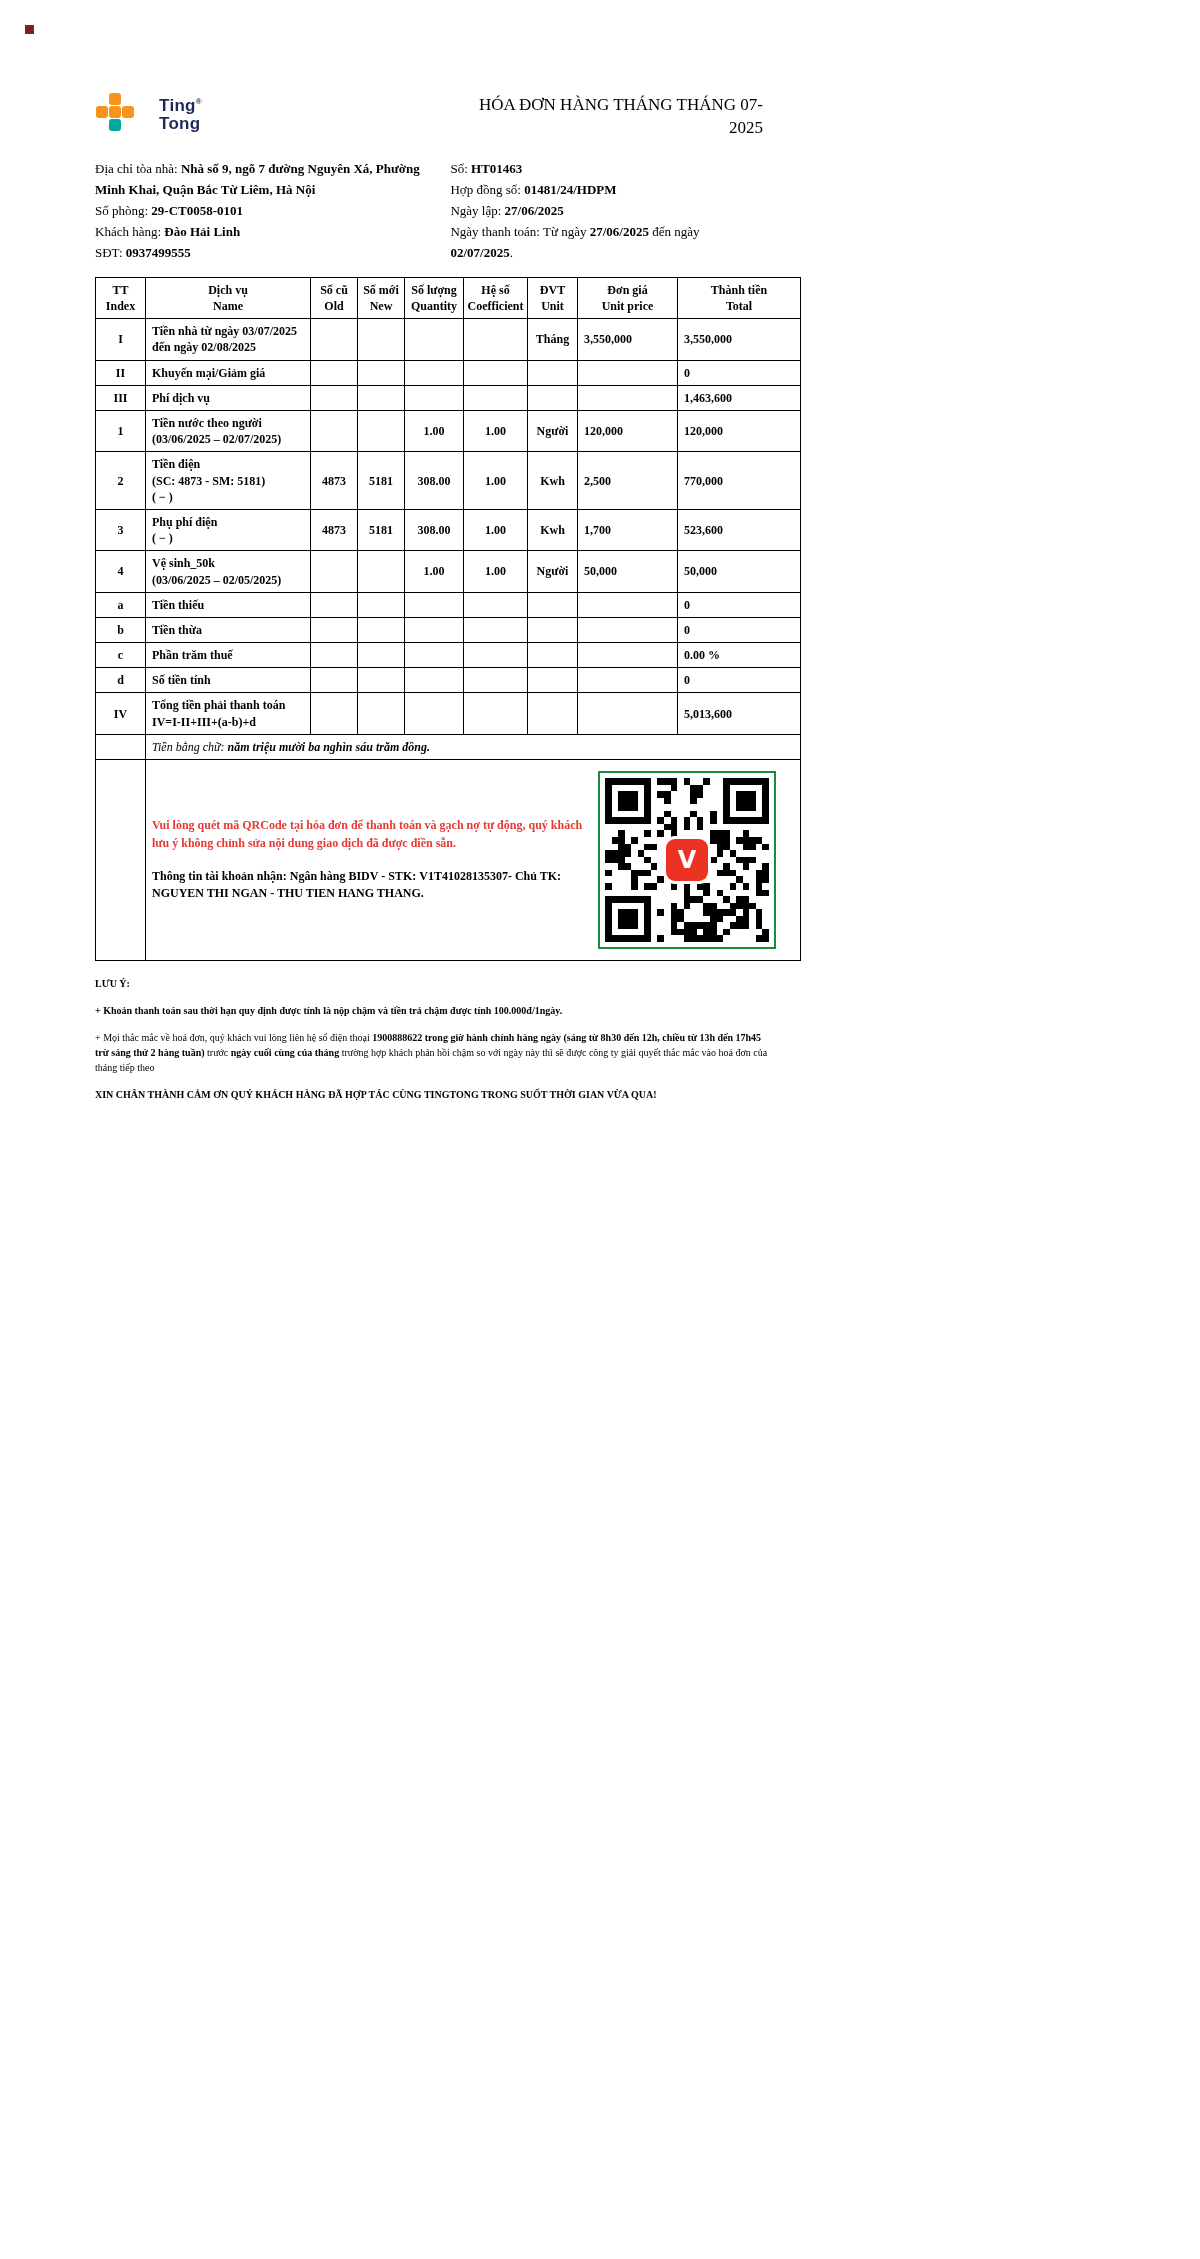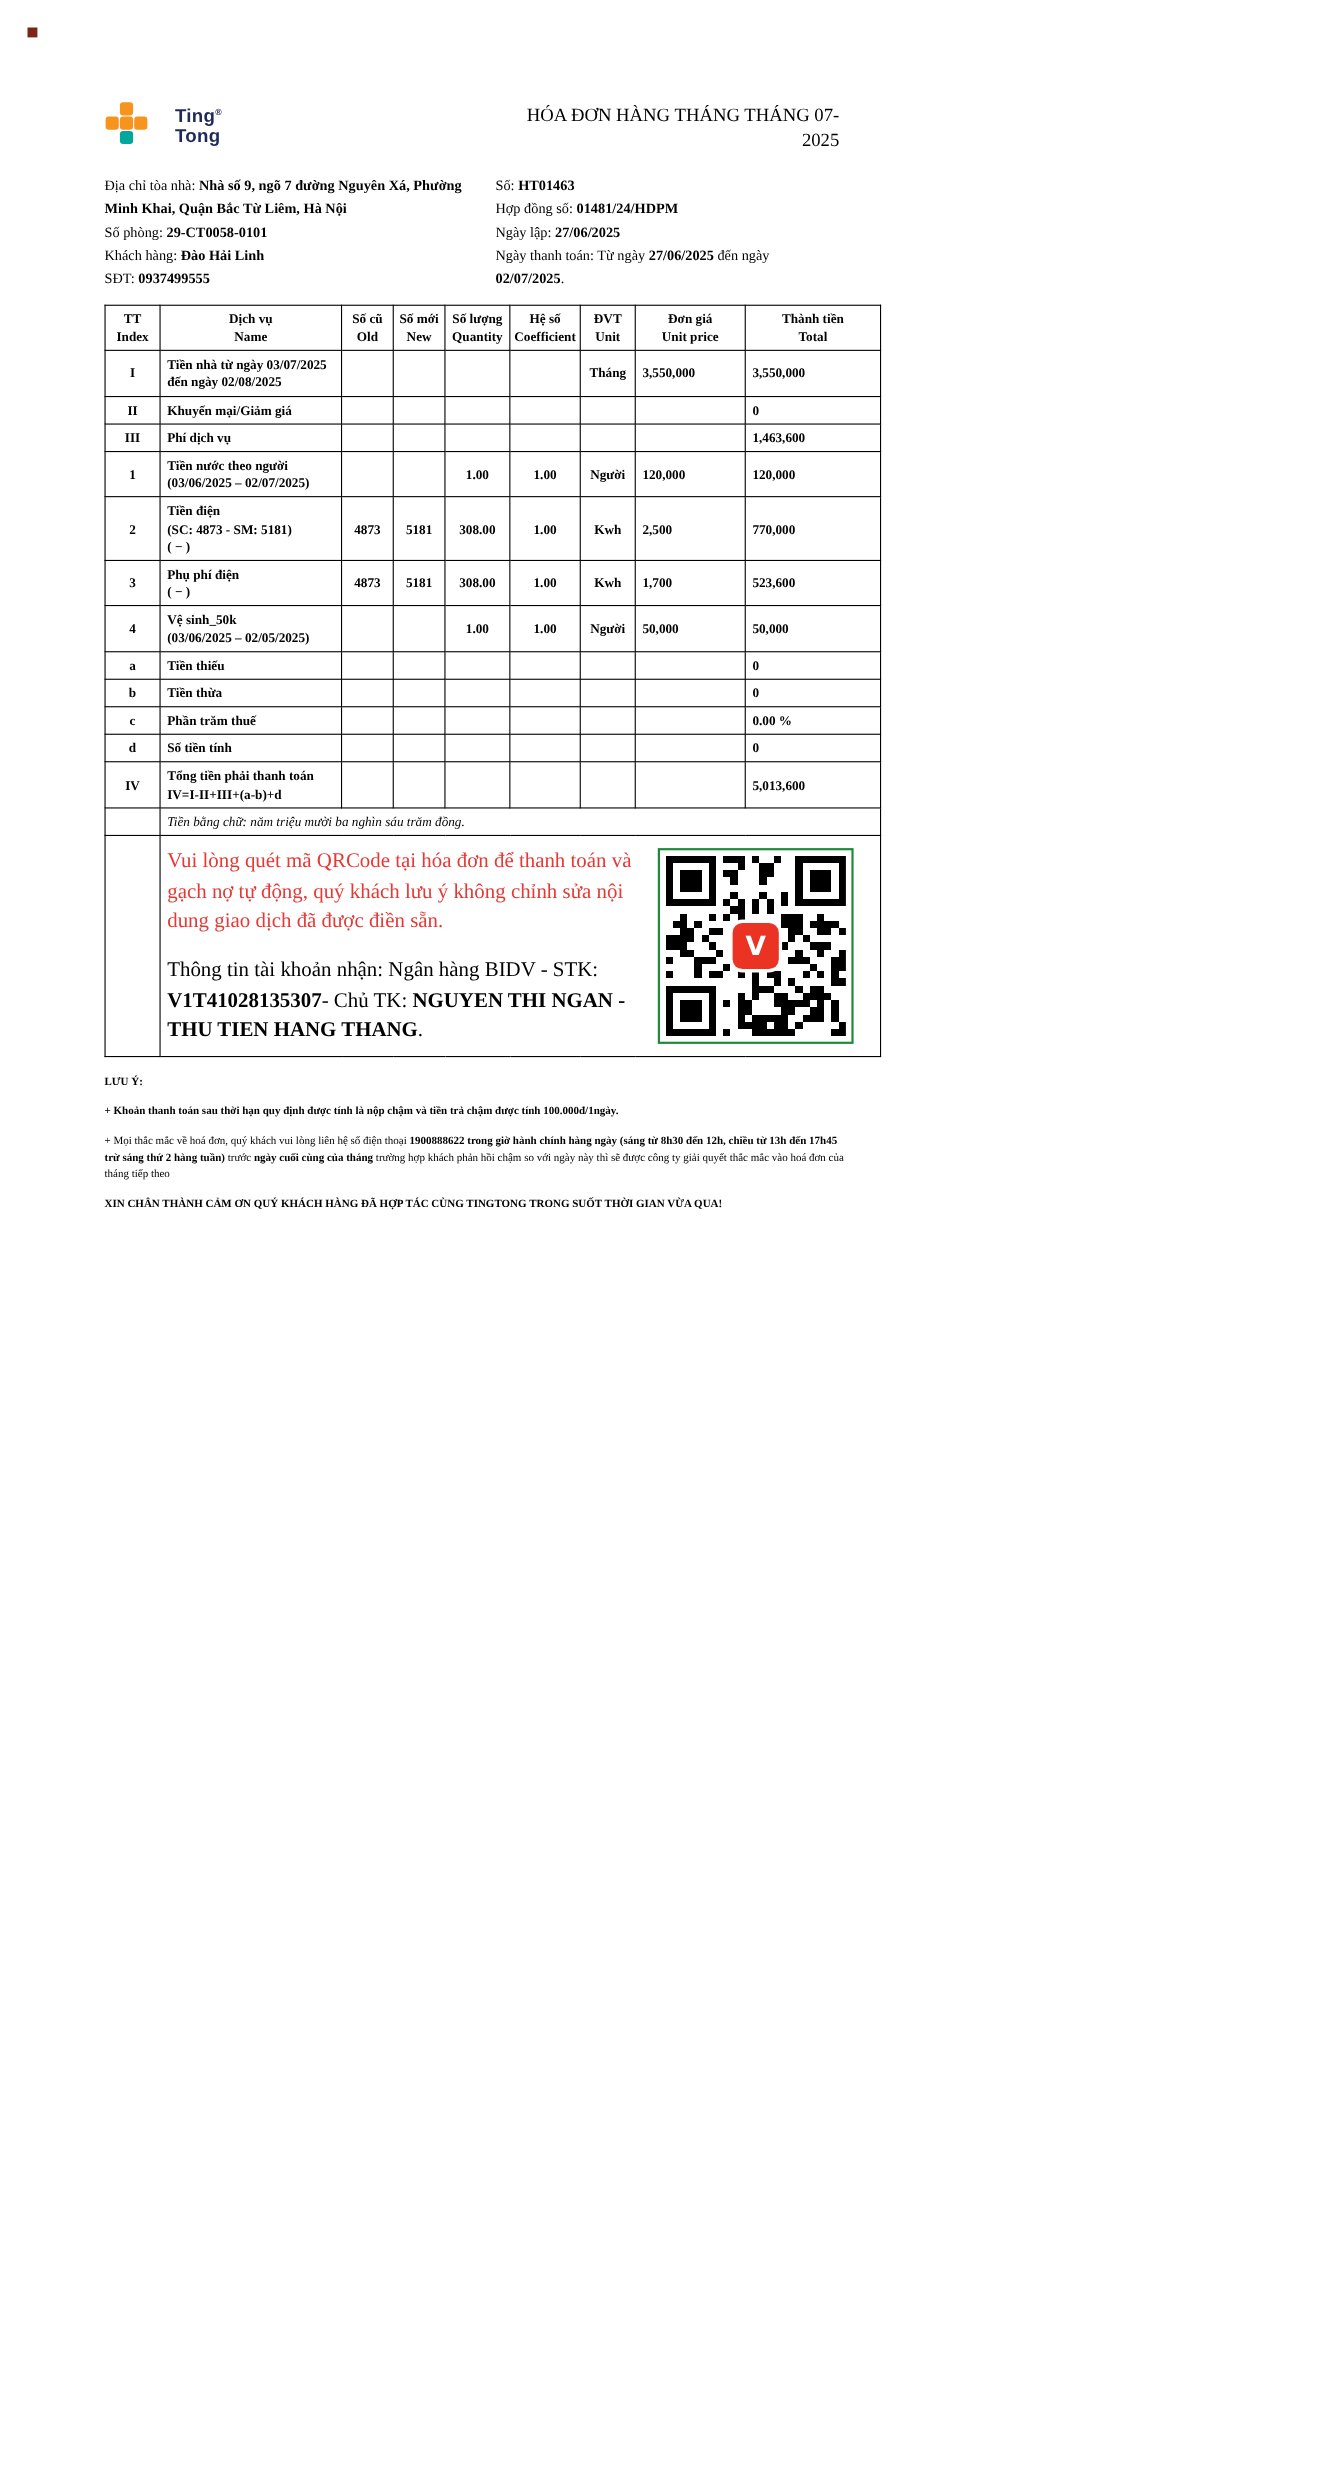--- a/index.html
+++ b/index.html
@@ -34,26 +34,26 @@
   
   table.invoice{width:705px;border-collapse:collapse;table-layout:fixed;margin-top:14px;font-size:12px;font-weight:bold}
   table.invoice th,table.invoice td{border:1px solid #000;vertical-align:middle;line-height:1.35;overflow:hidden}
   table.invoice th{padding:4px 2px;text-align:center}
   table.invoice td{padding:4px 6px}
   td.col0{text-align:center}
   td.col1{text-align:left;white-space:pre-line}
   td.col2,td.col3,td.col4,td.col5,td.col6{text-align:center}
   td.col7,td.col8{}
   td.words-cell{font-weight:normal;text-align:left;padding:5px 6px}
-  td.words-cell b{font-weight:normal}
+  td.words-cell b{font-weight:bold}
 
   
   td.qr-td{padding:6px 0 6px 6px}
   .qr-cell{display:flex;align-items:center;min-height:192px}
-  .qr-text{flex:1;font-size:19px;font-weight:normal;line-height:1.45;padding-right:14px}
+  .qr-text{flex:1;font-size:12px;font-weight:bold;line-height:1.45;padding-right:14px}
   .qr-text p{margin:0}
   .qr-notice{color:var(--notice-red,#E53935);margin-bottom:16px !important}
   .qr-box{position:relative;flex:0 0 auto;width:178px;height:178px;border:2px solid var(--qr-border-green,#1E8B3A);background:#fff;padding:5px;margin-right:18px;box-sizing:border-box}
   .qr-box svg{width:100%;height:100%;display:block}
   .qr-logo{
     position:absolute;left:50%;top:50%;transform:translate(-50%,-50%);
     width:42px;height:42px;background:var(--qr-logo-red,#EA3323);border-radius:9px;
     display:flex;align-items:center;justify-content:center;box-shadow:0 0 0 3px #fff;
   }
   .qr-logo span{color:#fff;font-family:"DejaVu Sans","Liberation Sans",sans-serif;font-weight:bold;font-size:24px;line-height:1}

